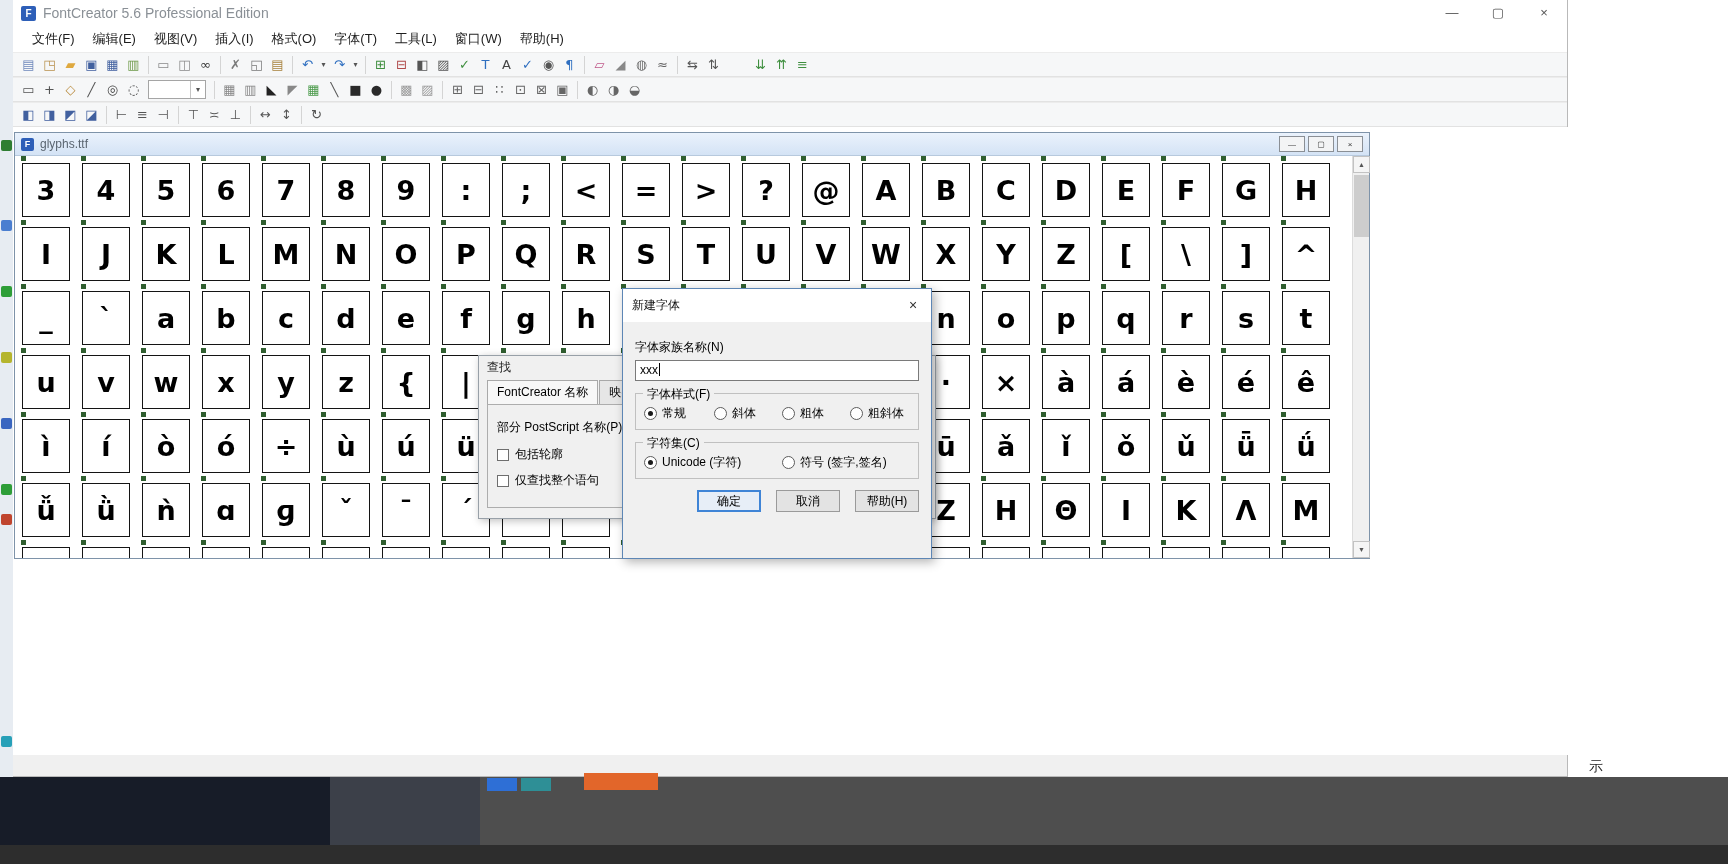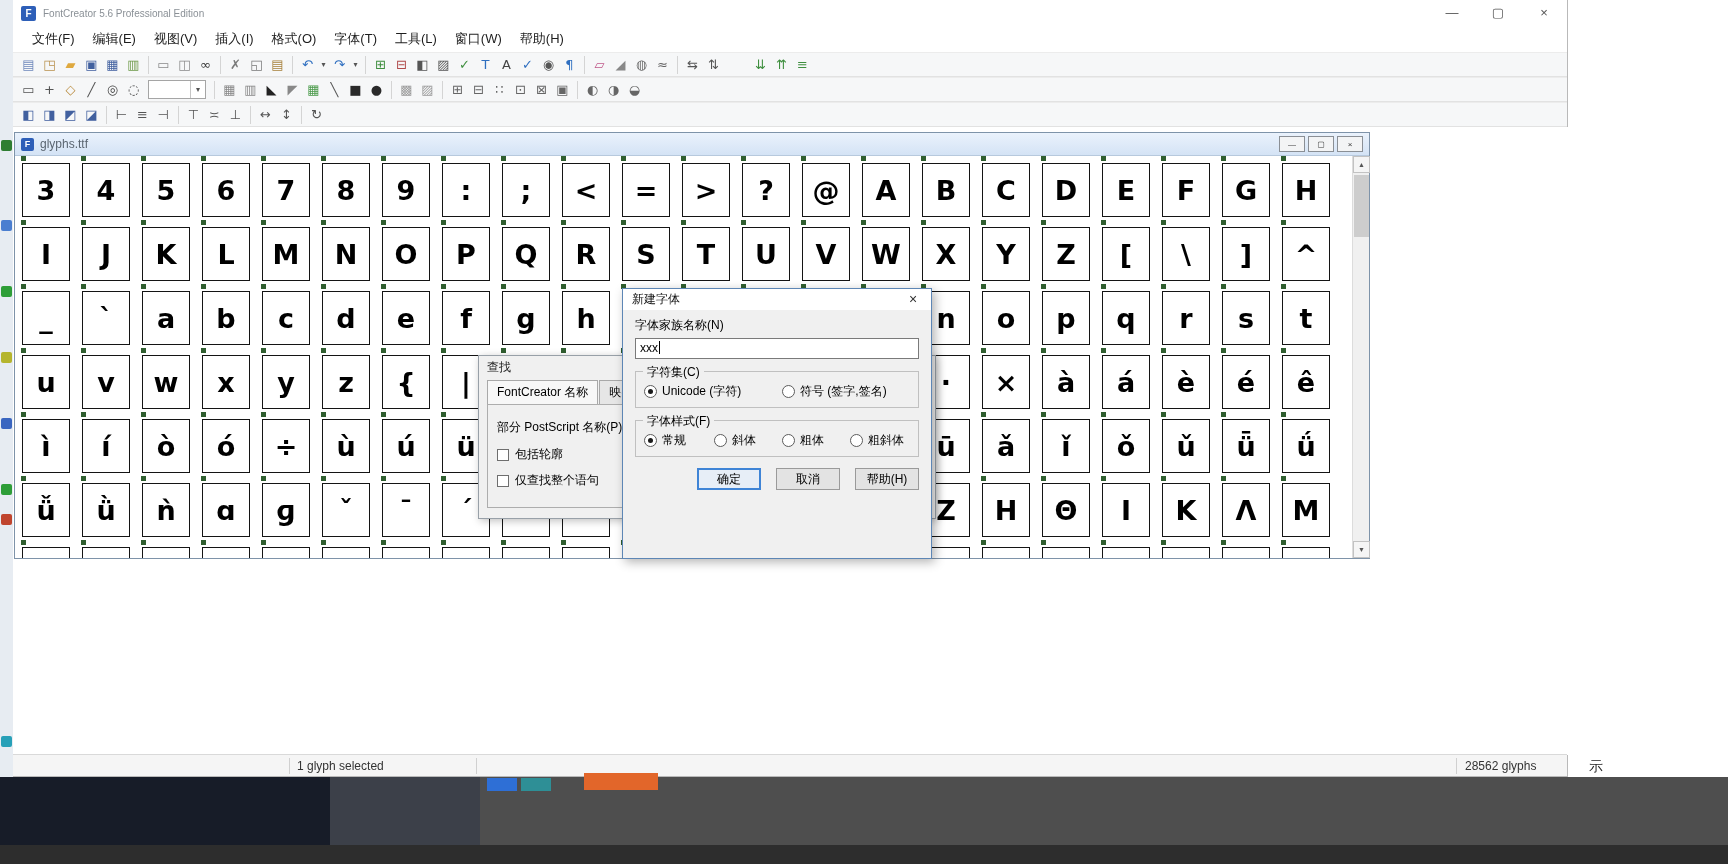--- a/index.html
+++ b/index.html
@@ -10,21 +10,21 @@
   .desk { position:absolute; left:0; top:0; width:13px; height:777px; background:#e7ecf2; }
   .blob { position:absolute; left:1px; width:11px; height:11px; border-radius:2px; display:block; }
 
   
   .app { position:absolute; left:13px; top:0; width:1555px; height:777px;
     background:#f0f0f0; border-right:1px solid #b9b9b9; border-bottom:1px solid #b9b9b9; }
 
   .titlebar { height:26px; background:#fff; display:flex; align-items:center; padding-left:8px; }
   .app-logo { width:15px; height:15px; background:#2e5fb8; color:#fff; font-size:10px; font-weight:bold;
     display:inline-flex; align-items:center; justify-content:center; border-radius:2px; }
-  .title-text { color:#8a9096; font-size:10px; margin-left:7px; }
+  .title-text { color:#8a9096; font-size:14px; margin-left:7px; }
   .win-btns { margin-left:auto; display:flex; }
   .win-btn { width:46px; height:26px; text-align:center; line-height:26px; color:#555; font-size:13px; }
 
   .menubar { height:26px; background:#fff; display:flex; align-items:center; padding-left:10px;
     font-size:13px; color:#1d1d1d; }
   .menu-item { padding:0 9px; }
 
   .toolbar { height:25px; background:#f6f7f8; display:flex; align-items:center; padding-left:5px;
     border-top:1px solid #ececec; border-bottom:1px solid #e2e2e2; }
   .tbi { width:21px; height:20px; display:flex; align-items:center; justify-content:center;
@@ -77,24 +77,24 @@
   .fd-row { display:flex; align-items:center; }
   .fd-label { white-space:nowrap; }
   .fd-input { display:inline-block; width:285px; height:20px; background:#fff; border:1px solid #7a7a7a;
     margin-left:5px; padding:2px 0 0 4px; }
   .fd-check { display:flex; align-items:center; margin-top:9px; }
   .cbx { width:12px; height:12px; background:#fff; border:1px solid #6e6e6e; display:inline-block; margin-right:6px; }
 
   
   .nf-dlg { position:absolute; left:622px; top:288px; width:310px; height:271px; z-index:60;
     background:#f0f0f0; border:1px solid #5d86b5; box-shadow:3px 3px 10px rgba(0,0,0,.3); font-size:12px; overflow:hidden; }
-  .nf-tb { height:21px; background:#fff; display:flex; align-items:center; padding-left:9px; color:#111; }
+  .nf-tb { height:33px; background:#fff; display:flex; align-items:center; padding-left:9px; color:#111; }
   .nf-close { margin-left:auto; width:36px; height:25px; text-align:center; line-height:25px; font-size:14px; color:#333; }
   .nf-body { padding:4px 12px 0; }
-  .nf-label { margin-top:3px; }
+  .nf-label { margin-top:13px; }
   .nf-input { margin-top:4px; height:21px; background:#fff; border:1px solid #7a7a7a; padding:2px 0 0 4px; }
   .caret { display:inline-block; width:1px; height:13px; background:#000; vertical-align:-2px; margin-left:1px; }
   .grp { border:1px solid #c0c0c0; margin-top:12px; padding:11px 8px 7px; position:relative; }
   .grp-title { position:absolute; top:-8px; left:7px; background:#f0f0f0; padding:0 4px; }
   .radio-row { display:flex; align-items:center; }
   .radio-item { display:inline-flex; align-items:center; }
   .radio { width:13px; height:13px; border:1px solid #5c5c5c; border-radius:50%; background:#fff;
     display:inline-block; margin-right:5px; position:relative; flex:none; }
   .radio.on::after { content:""; position:absolute; left:3px; top:3px; width:5px; height:5px; border-radius:50%; background:#1a1a1a; }
   .nf-hint { font-size:11px; white-space:nowrap; margin-bottom:9px; }
@@ -879,27 +879,20 @@
           </div>
         </div>
       <div class="vscroll">
         <div class="vs-btn vs-up">▲</div>
         <div class="vs-thumb"></div>
         <div class="vs-btn vs-down">▼</div>
       </div>
     </div>
   </div>
 
-  <div class="statusbar">
-    <span class="sb-sep" style="left:276px"></span>
-    <span class="sb-text" style="left:284px">1 glyph selected</span>
-    <span class="sb-sep" style="left:463px"></span>
-    <span class="sb-sep" style="left:1443px"></span>
-    <span class="sb-text" style="left:1452px">28562 glyphs</span>
-  </div>
 </div>
 
 <div class="find-dlg">
   <div class="fd-tb">
     <span>查找</span>
   </div>
   <div class="fd-tabs" id="fd-tabs">
       <div class="fd-tab active">FontCreator 名称</div>
       <div class="fd-tab">映射</div>
       <div class="fd-tab">字形</div>
@@ -921,34 +914,20 @@
 </div>
 
 <div class="nf-dlg">
   <div class="nf-tb">
     <span>新建字体</span>
     <span class="nf-close">×</span>
   </div>
   <div class="nf-body">
     <div class="nf-label">字体家族名称(N)</div>
     <div class="nf-input"><span>xxx</span><span class="caret"></span></div>
-
-    <div class="grp">
-      <span class="grp-title">字符集(C)</span>
-      <div class="radio-row">
-        <span class="radio-item" style="width:138px">
-          <span class="radio on"></span>
-          <span>Unicode (字符)</span>
-        </span>
-        <span class="radio-item">
-          <span class="radio"></span>
-          <span>符号 (签字,签名)</span>
-        </span>
-      </div>
-    </div>
 
     <div class="grp">
       <span class="grp-title">字体样式(F)</span>
       <div class="radio-row">
         <span class="radio-item" style="width:70px">
           <span class="radio on"></span>
           <span>常规</span>
         </span>
         <span class="radio-item" style="width:68px">
           <span class="radio"></span>
@@ -958,20 +937,34 @@
           <span class="radio"></span>
           <span>粗体</span>
         </span>
         <span class="radio-item">
           <span class="radio"></span>
           <span>粗斜体</span>
         </span>
       </div>
     </div>
 
+    <div class="grp">
+      <span class="grp-title">字符集(C)</span>
+      <div class="radio-row">
+        <span class="radio-item" style="width:138px">
+          <span class="radio on"></span>
+          <span>Unicode (字符)</span>
+        </span>
+        <span class="radio-item">
+          <span class="radio"></span>
+          <span>符号 (签字,签名)</span>
+        </span>
+      </div>
+    </div>
+
 
     <div class="btn-row">
       <button class="btn default">确定</button>
       <button class="btn">取消</button>
       <button class="btn">帮助(H)</button>
     </div>
   </div>
 </div>
 
 <div class="right-zone">

